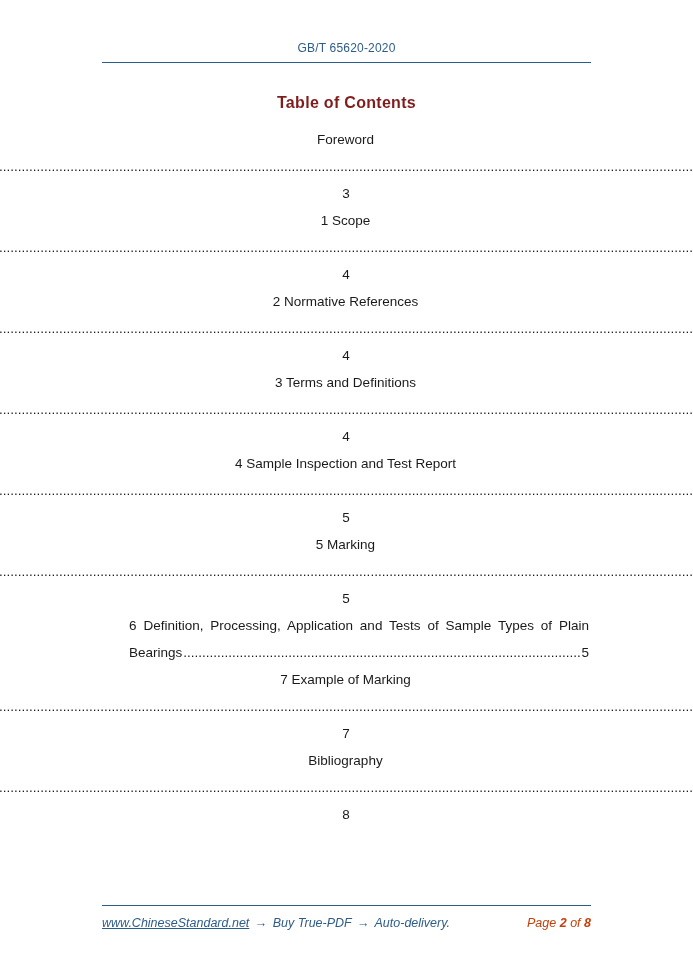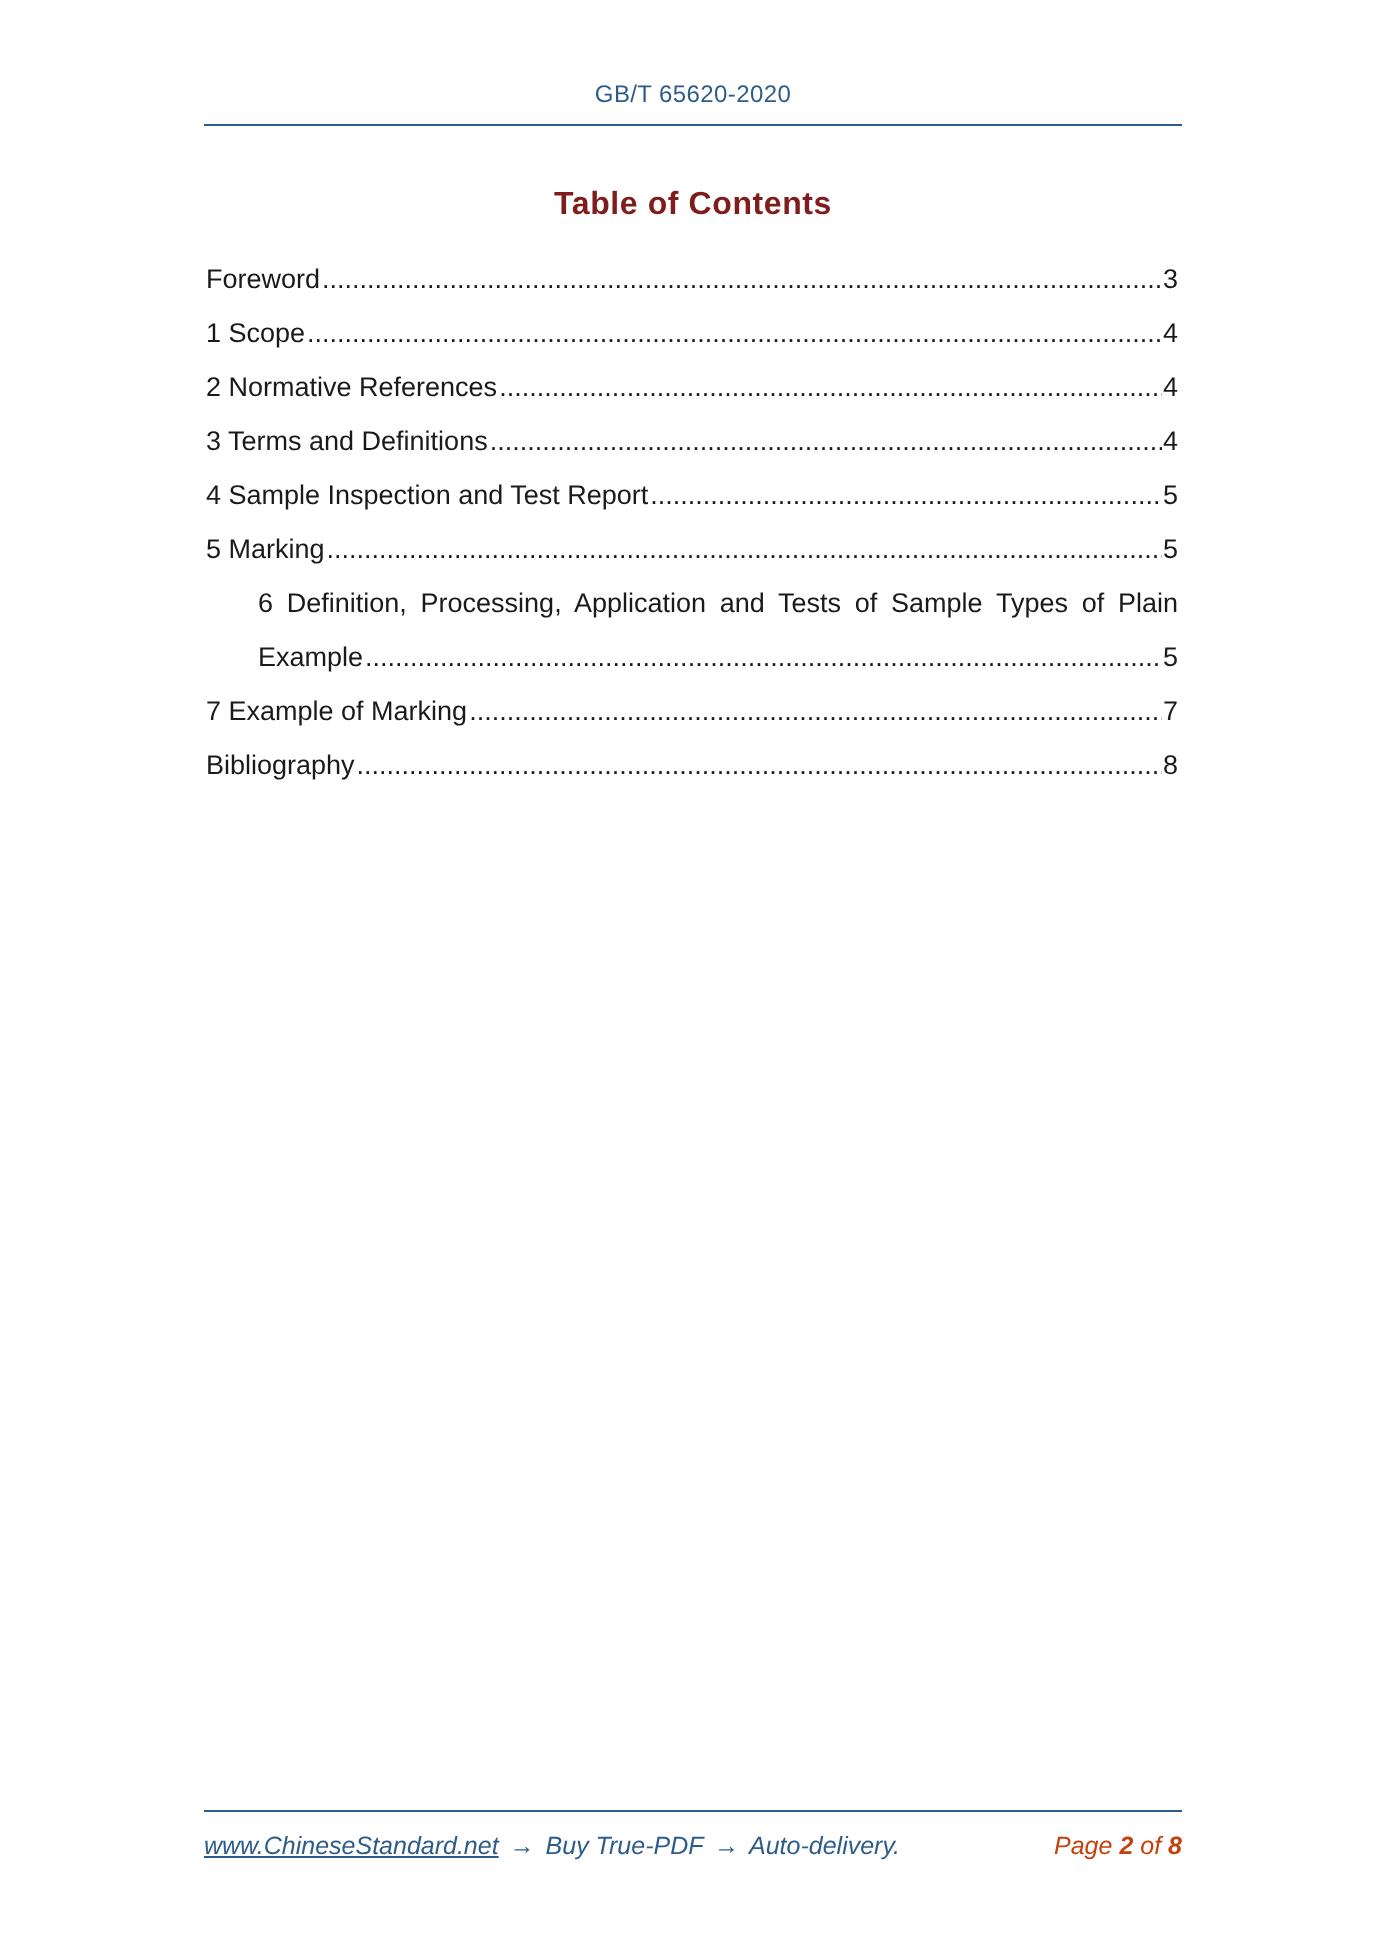--- a/index.html
+++ b/index.html
@@ -65,20 +65,21 @@
     font-size: 13.5px;
     color: #1a1a1a;
     line-height: 27px;
     position: relative;
     display: block;
   }
   .toc-line {
     display: flex;
     align-items: center;
     width: 100%;
+    flex-direction: column;
   }
   .toc-label {
     white-space: nowrap;
     padding-right: 1px;
   }
   .toc-dots {
     flex: 1 1 auto;
     overflow: hidden;
     white-space: nowrap;
     font-size: 13.5px;
@@ -210,21 +211,21 @@
       <div class="toc-line">
         <span class="toc-label">5 Marking</span>
         <span class="toc-dots"></span>
         <span class="toc-page">5</span>
       </div>
     </div>
 
     <div class="toc-entry-wrap">
       <div class="toc-justified">6  Definition,  Processing,  Application  and  Tests  of  Sample  Types  of  Plain</div>
       <div class="toc-second-line">
-        <span class="toc-label">Example</span>
+        <span class="toc-label">Bearings</span>
         <span class="toc-dots"></span>
         <span class="toc-page">5</span>
       </div>
     </div>
 
     <div class="toc-entry">
       <div class="toc-line">
         <span class="toc-label">7 Example of Marking</span>
         <span class="toc-dots"></span>
         <span class="toc-page">7</span>

